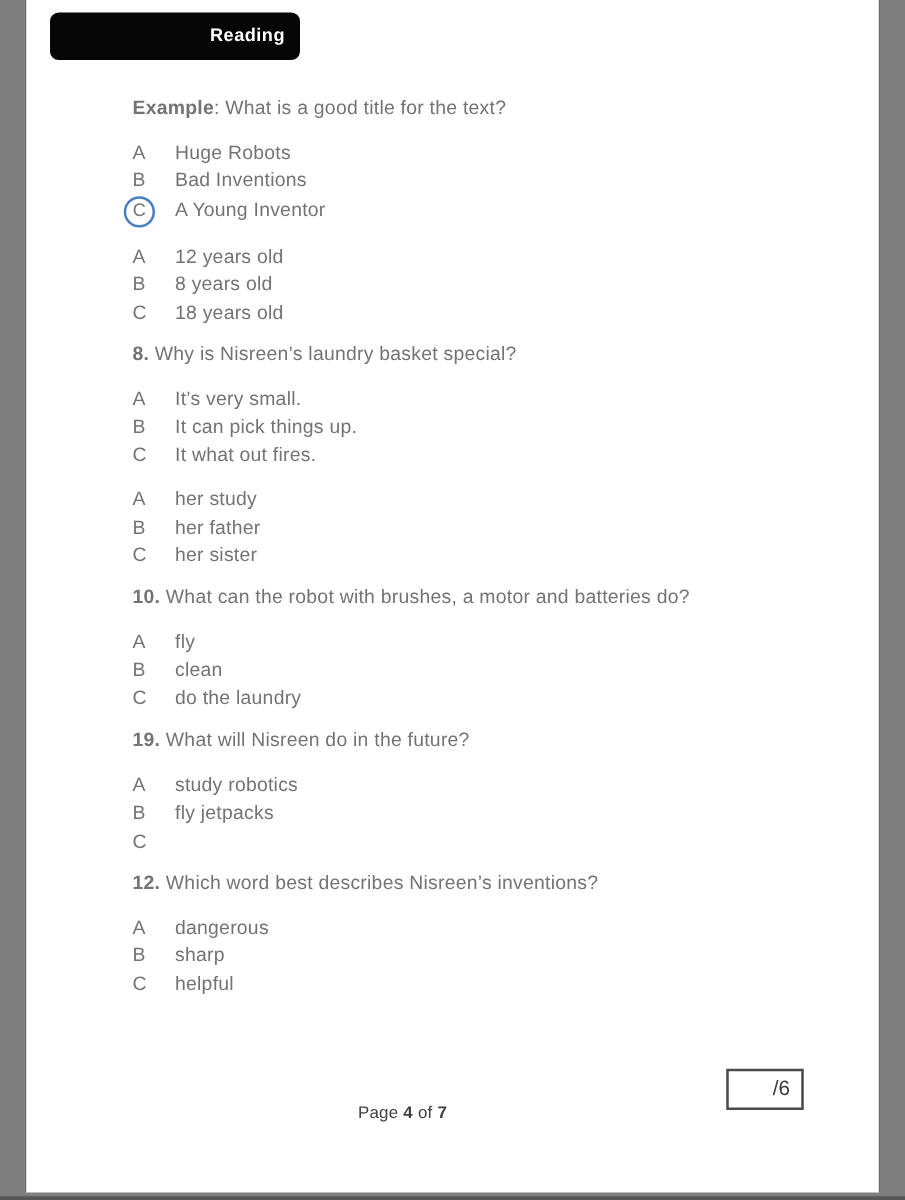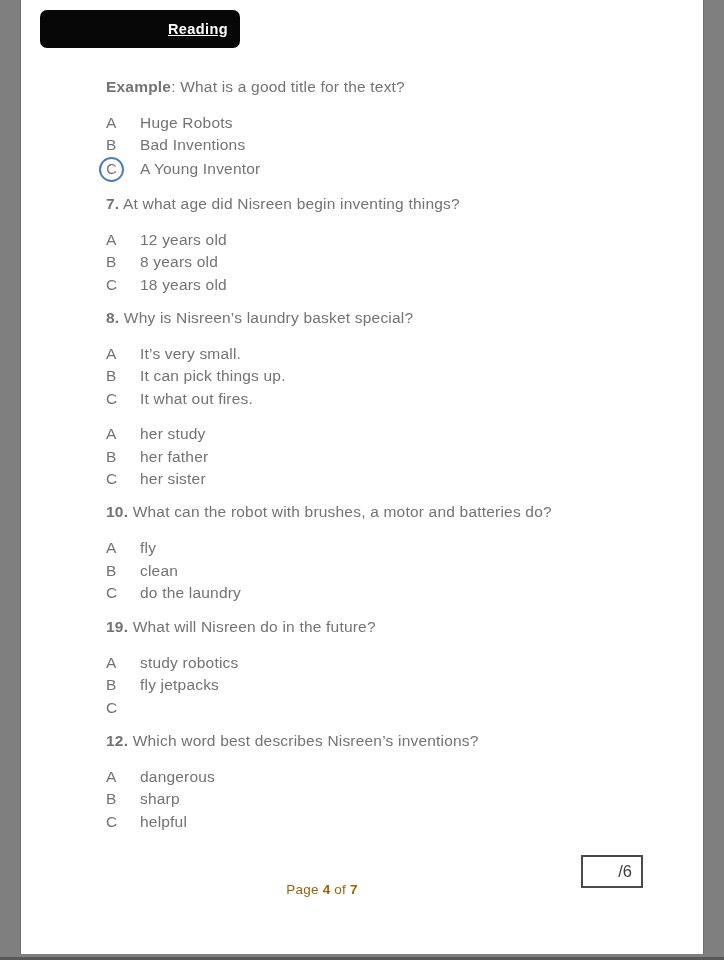--- a/index.html
+++ b/index.html
@@ -24,21 +24,21 @@
   }
   .tab {
     position: absolute; left: 19px; top: 10px;
     width: 200px; height: 38px;
     background: #060606;
     border-radius: 7px;
     display: flex; align-items: center; justify-content: flex-end;
     padding-right: 12px; box-sizing: border-box;
   }
   .tab-label {
-    color: #ffffff; font-weight: bold; font-size: 14.5px; letter-spacing: 0.4px; text-decoration: underline;
+    color: #ffffff; font-weight: bold; font-size: 14.5px; letter-spacing: 0.4px;
   }
   .content {
     position: absolute; left: 85px; top: 78px; right: 30px;
     color: #737373;
   }
   .qline {
     margin: 0 0 16px 0;
     font-size: 15.5px; line-height: 18px;
     letter-spacing: 0.2px;
     white-space: nowrap;
@@ -64,21 +64,21 @@
     width: 62px; height: 33px;
     border: 2px solid #4a4a4a;
     box-sizing: border-box;
     display: flex; align-items: center; justify-content: flex-end;
     padding-right: 9px;
     font-size: 16.5px; color: #3c3c3c;
   }
   .footer {
     position: absolute; left: 0; right: 80px; top: 882px;
     text-align: center;
-    font-size: 13.5px; color: #a16207; letter-spacing: 0.2px;
+    font-size: 13.5px; color: #404040; letter-spacing: 0.2px;
   }
   .footer b { font-weight: bold; }
 </style>
 </head>
 <body>
 
 <div class="sheet">
 
   <div class="tab">
     <span class="tab-label">Reading</span>
@@ -95,21 +95,20 @@
       <li class="opt">
         <span class="letter">B</span>
         <span>Bad Inventions</span>
       </li>
       <li class="opt">
         <span class="letter"><span class="circle">C</span></span>
         <span>A Young Inventor</span>
       </li>
     </ul>
 
-    <p class="qline"><b>7.</b><span> At what age did Nisreen begin inventing things?</span></p>
     <ul class="opts">
       <li class="opt">
         <span class="letter">A</span>
         <span>12 years old</span>
       </li>
       <li class="opt">
         <span class="letter">B</span>
         <span>8 years old</span>
       </li>
       <li class="opt">

